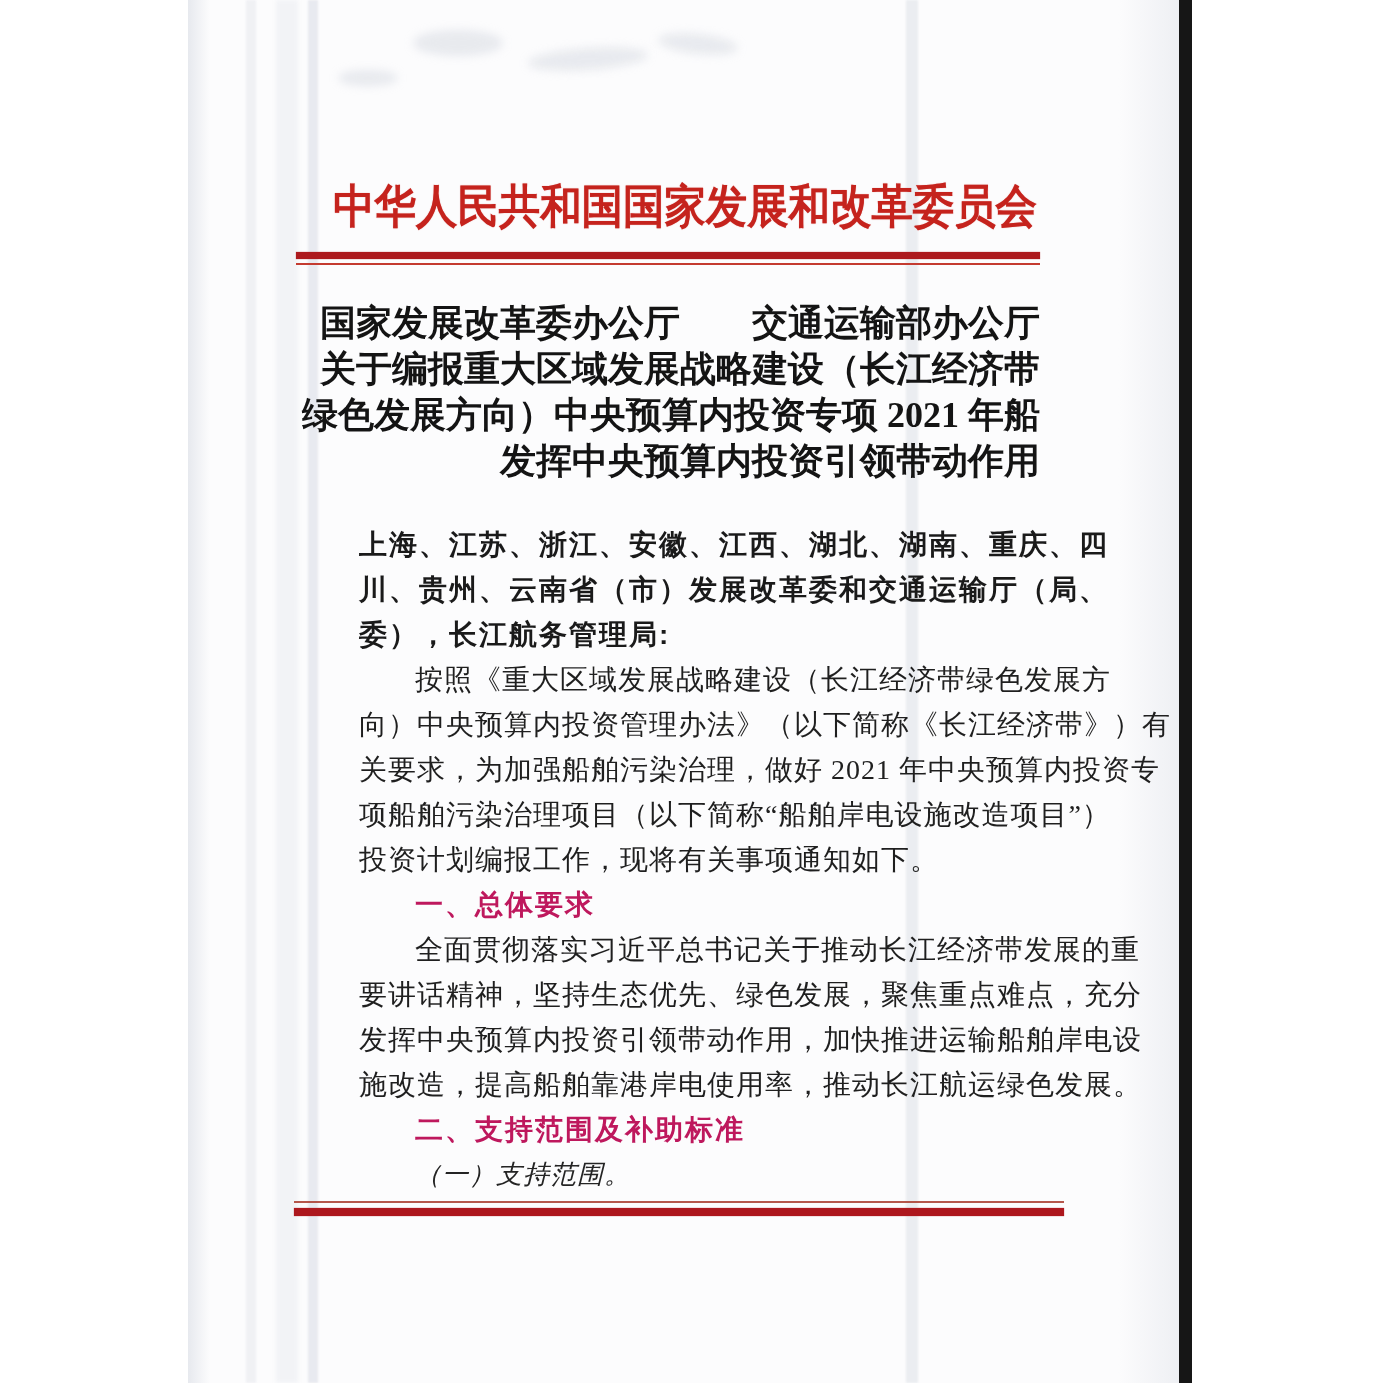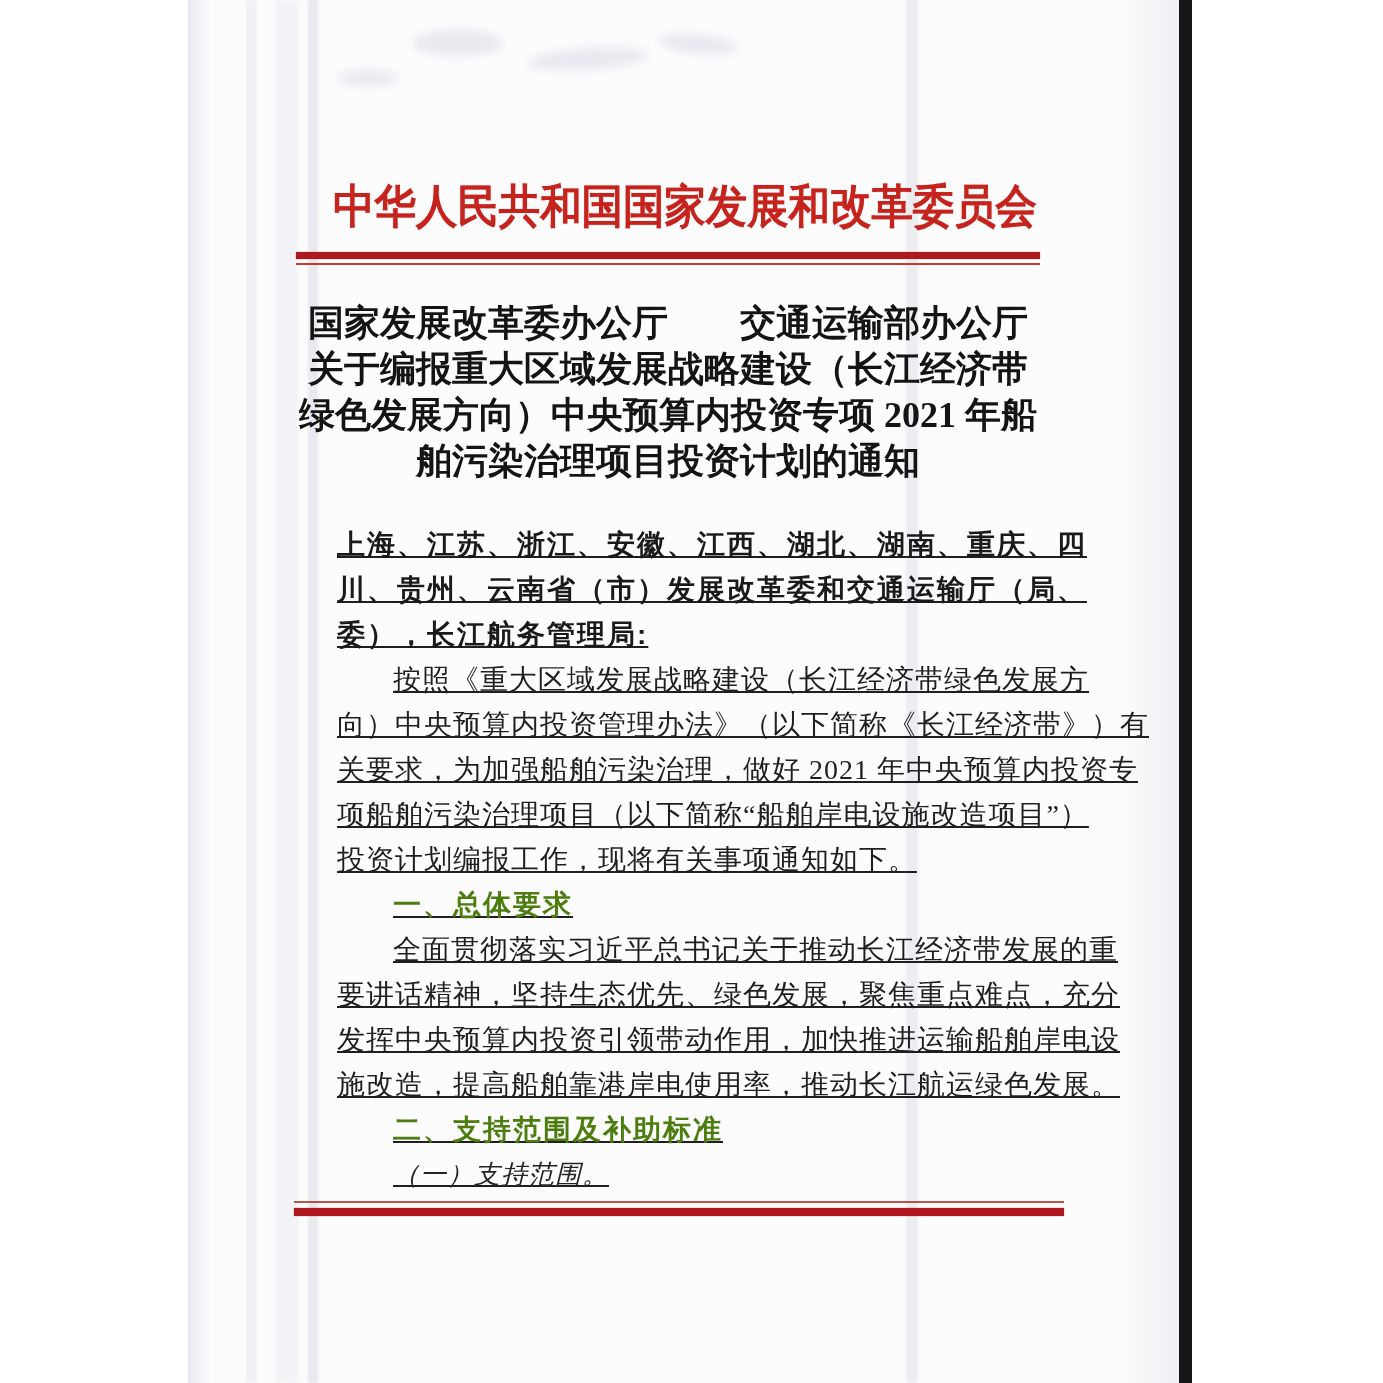--- a/index.html
+++ b/index.html
@@ -37,35 +37,35 @@
     text-shadow:0 0 1px rgba(197,35,29,.55);
   }
   .rule{position:absolute;pointer-events:none;}
   .rule.top-thick{left:296px;top:252px;width:744px;height:7px;background:#ad1a1e;box-shadow:0 0 1px rgba(173,26,30,.7);}
   .rule.top-thin{left:296px;top:263px;width:744px;height:2px;background:#c43b30;}
   .rule.bottom-thin{left:294px;top:1201px;width:770px;height:2px;background:#a8392c;opacity:.85;}
   .rule.bottom-thick{left:294px;top:1208px;width:770px;height:8px;background:#ad171d;box-shadow:0 0 1px rgba(173,23,29,.7);}
   
   .doc-title{
     position:absolute;left:296px;top:300px;width:744px;
-    text-align:center;color:#141414;
+    text-align:right;color:#141414;
     font-size:36px;line-height:46px;font-weight:bold;
     font-family:"Liberation Serif", serif;
   }
   .doc-title .t-line{white-space:nowrap;}
   
   .body-block{
-    position:absolute;left:337px;top:522px;width:700px;
-    color:#1f1f1f;font-size:28px;text-decoration:underline;
+    position:absolute;left:359px;top:522px;width:700px;
+    color:#1f1f1f;font-size:28px;
   }
   .line{height:45px;line-height:45px;white-space:nowrap;letter-spacing:1px;}
   .line.addr{font-family:"Liberation Sans", sans-serif;font-weight:600;letter-spacing:2px;color:#1a1a1a;}
   .line.para{font-family:"Liberation Serif", serif;font-weight:400;}
   .line.indent{padding-left:56px;}
-  .line.heading{font-family:"Liberation Sans", sans-serif;font-weight:bold;color:#4d7c0f;letter-spacing:2px;}
+  .line.heading{font-family:"Liberation Sans", sans-serif;font-weight:bold;color:#be185d;letter-spacing:2px;}
   .line.sub{font-family:"Liberation Serif", serif;font-style:italic;font-size:26px;color:#242424;}
 </style>
 </head>
 <body>
 
 <div class="page">
   <div class="streak s1"></div>
   <div class="streak s2"></div>
   <div class="streak s3"></div>
   <div class="streak s4"></div>
@@ -79,21 +79,21 @@
 
 <div class="letterhead">中华人民共和国国家发展和改革委员会</div>
 
 <div class="rule top-thick"></div>
 <div class="rule top-thin"></div>
 
 <div class="doc-title">
   <div class="t-line">国家发展改革委办公厅　　交通运输部办公厅</div>
   <div class="t-line">关于编报重大区域发展战略建设（长江经济带</div>
   <div class="t-line">绿色发展方向）中央预算内投资专项 2021 年船</div>
-  <div class="t-line">舶污染治理项目投资计划的通知</div>
+  <div class="t-line">发挥中央预算内投资引领带动作用</div>
 </div>
 
 <div class="body-block">
   <div class="line addr">上海、江苏、浙江、安徽、江西、湖北、湖南、重庆、四</div>
   <div class="line addr">川、贵州、云南省（市）发展改革委和交通运输厅（局、</div>
   <div class="line addr">委），长江航务管理局:</div>
   <div class="line para indent">按照《重大区域发展战略建设（长江经济带绿色发展方</div>
   <div class="line para">向）中央预算内投资管理办法》（以下简称《长江经济带》）有</div>
   <div class="line para">关要求，为加强船舶污染治理，做好 2021 年中央预算内投资专</div>
   <div class="line para">项船舶污染治理项目（以下简称“船舶岸电设施改造项目”）</div>

